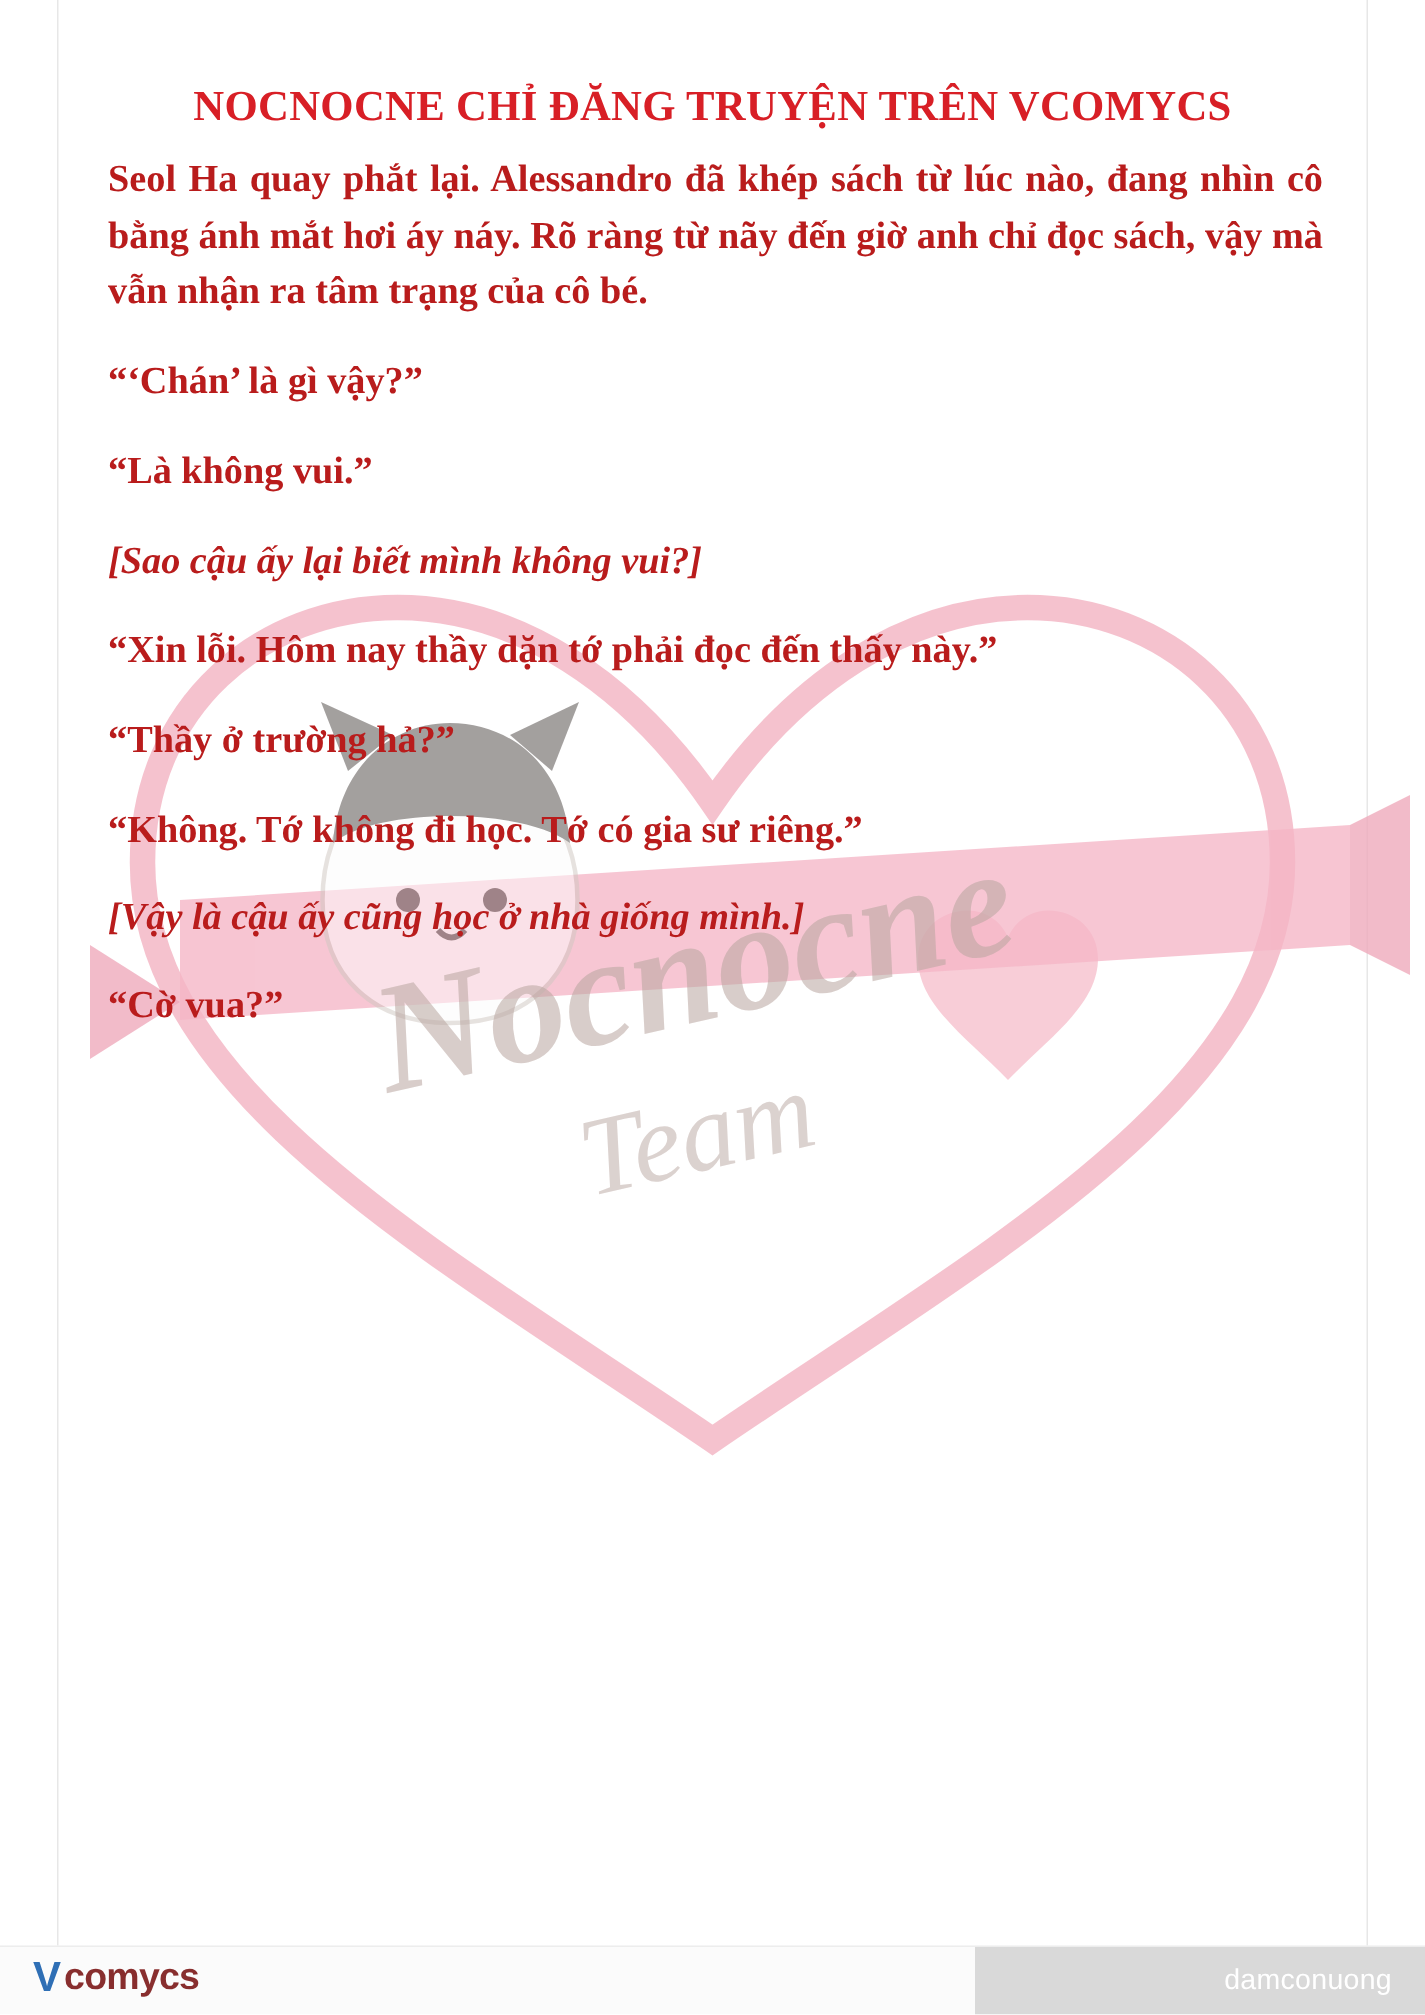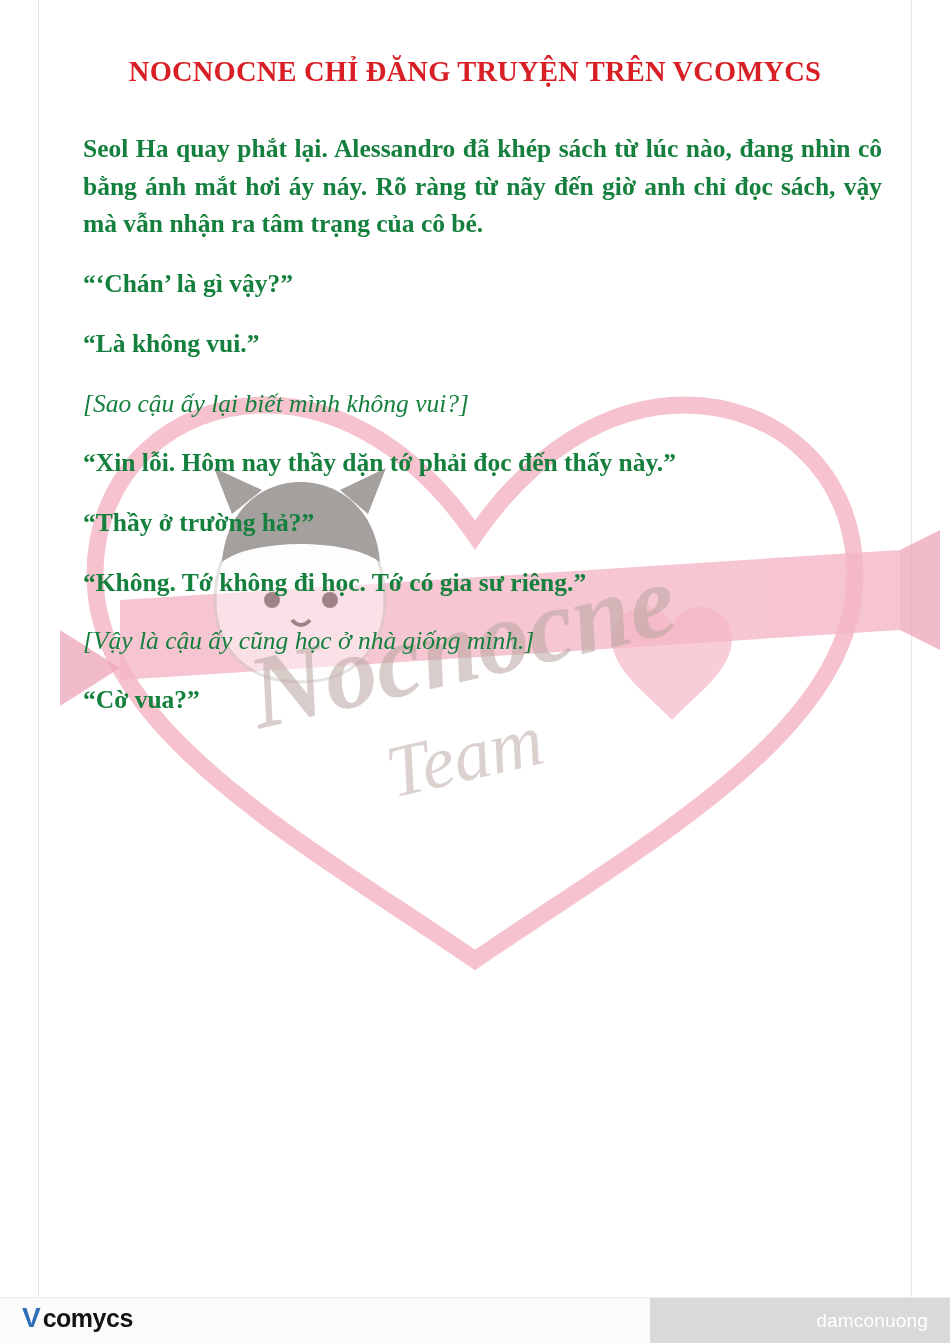--- a/index.html
+++ b/index.html
@@ -53,41 +53,41 @@
     padding: 48px 68px 0 68px;
   }
 
   .banner {
     text-align: center;
     color: #d81f26;
     font-weight: bold;
     font-size: 28.5px;
     letter-spacing: 0.2px;
     font-family: "Liberation Serif", serif;
-    margin: 8px 0 42px 0;
+    margin: 8px 0 12px 0;
     white-space: nowrap;
   }
 
   p.para {
     font-size: 25.5px;
     line-height: 1.48;
-    color: #15803d;
-    margin: 0 0 22px 15px;
+    color: #b91c1c;
+    margin: 0 0 22px 4px;
     text-align: left;
     font-family: "Liberation Serif", serif;
   }
   p.para.justify {
     text-align: justify;
     text-align-last: left;
   }
   p.para.bold {
     font-weight: bold;
   }
   p.para.bolditalic {
-    font-weight: normal;
+    font-weight: bold;
     font-style: italic;
   }
   p.para.tight {
     margin-bottom: 20px;
   }
 
   
   .footer {
     position: absolute;
     left: 0;
@@ -107,21 +107,21 @@
     gap: 2px;
   }
   .logo-v {
     color: #2f6fb5;
     font-weight: bold;
     font-size: 28px;
     font-family: "Liberation Sans", sans-serif;
     line-height: 1;
   }
   .logo-rest {
-    color: #000000;
+    color: #7f1d1d;
     font-weight: bold;
     font-size: 25px;
     font-family: "Liberation Sans", sans-serif;
     letter-spacing: -0.5px;
     line-height: 1;
     opacity: 0.92;
   }
   .footer-right {
     position: absolute;
     right: 0;

